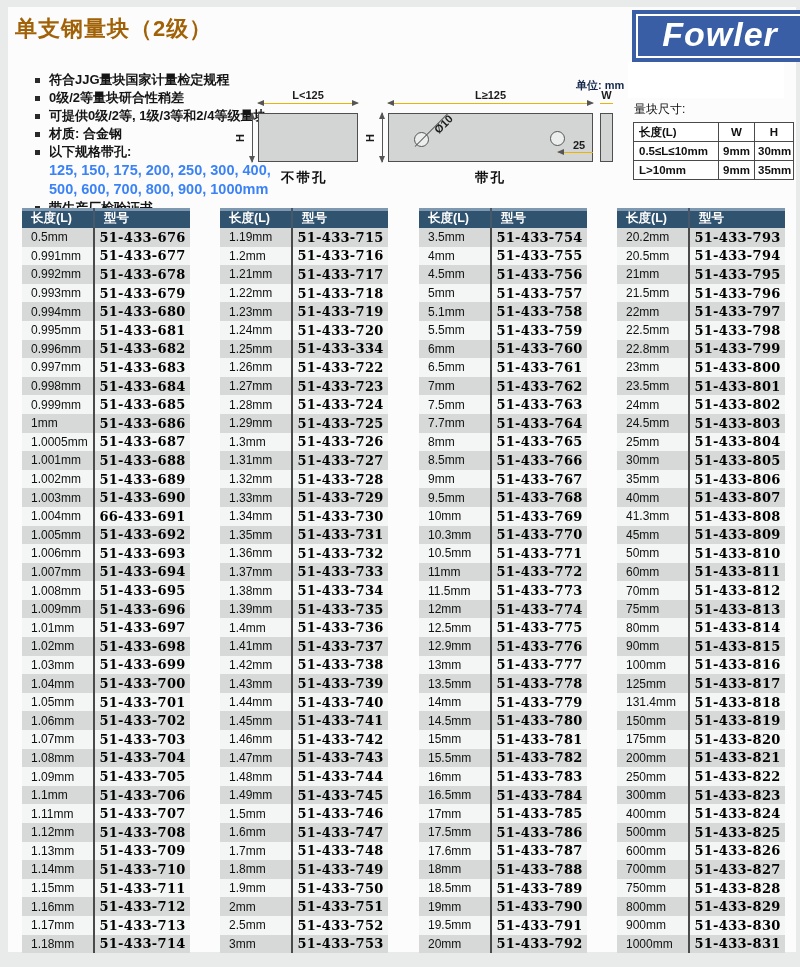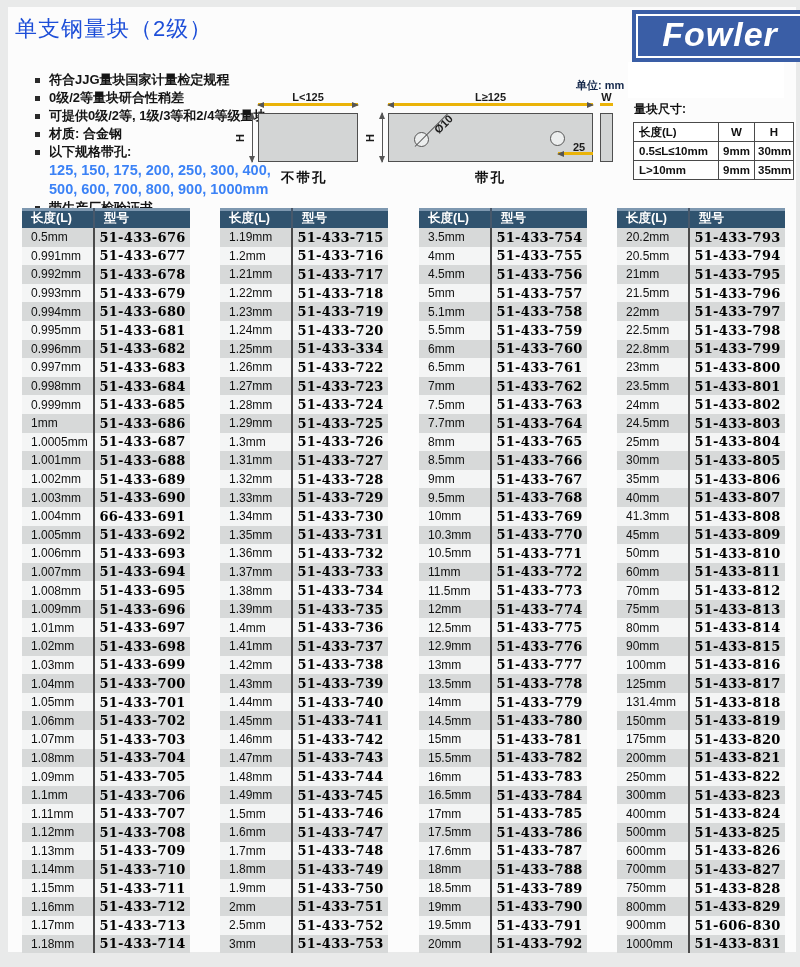--- a/index.html
+++ b/index.html
@@ -8,55 +8,55 @@
     background:#fcfcfc;
     font-family:"Liberation Sans","DejaVu Sans",sans-serif;
     color:#111;
   }
   .edge{position:absolute;background:#e9eaea;pointer-events:none}
   .edge.top{left:0;top:0;width:800px;height:7px}
   .edge.left{left:0;top:0;width:8px;height:967px}
   .edge.right{left:796px;top:0;width:4px;height:967px}
   .edge.bottom{left:0;top:952px;width:800px;height:15px}
 
-  .page-title{position:absolute;left:15px;top:14px;font-size:22px;font-weight:normal;letter-spacing:1px;color:#1d4ed8}
+  .page-title{position:absolute;left:15px;top:14px;font-size:22px;font-weight:bold;letter-spacing:1px;color:#a16207}
 
   
   .logo{position:absolute;left:632px;top:10px;width:176px;height:52px;background:#3a5ea6;display:flex;align-items:center;justify-content:center}
   .logo::before{content:"";position:absolute;left:4px;top:4px;right:4px;bottom:4px;border:2.5px solid #fff}
   .logo-text{position:relative;color:#fff;font-size:34px;font-weight:bold;font-style:italic;letter-spacing:1px;line-height:1;padding-bottom:4px}
   .logo-white{position:absolute;left:628px;top:62px;width:156px;height:36px;background:#fff}
 
   
   .features{position:absolute;left:22px;top:58px;margin:13px;padding:0;list-style:none;width:330px}
   .features li{position:relative;padding-left:14px;font-size:13px;font-weight:bold;line-height:18px;color:#141414}
   .features .bullet{position:absolute;left:0;top:7px;width:5px;height:5px;background:#2a2a2a}
   .features .subline{font-size:14.5px;font-weight:bold;line-height:19px;color:#3b82f6}
 
   .unit-note{position:absolute;left:576px;top:78px;font-size:11px;font-weight:bold;color:#15284b}
 
   
   .diagram{position:absolute;left:242px;top:92px;width:380px;height:104px}
   .blk{position:absolute;background:#d3d5d5;border:1px solid #4f4f4f;box-sizing:border-box}
-  .dim-h{position:absolute;height:0;border-top:3px solid #eab308}
+  .dim-h{position:absolute;height:0;border-top:1px solid #eab308}
   .dim-h .al{position:absolute;left:-1px;top:-4px;width:0;height:0;border-top:3.5px solid transparent;border-bottom:3.5px solid transparent;border-right:7px solid #555}
   .dim-h .ar{position:absolute;right:-1px;top:-4px;width:0;height:0;border-top:3.5px solid transparent;border-bottom:3.5px solid transparent;border-left:7px solid #555}
   .dim-h .dlabel{position:absolute;left:50%;transform:translateX(-50%);top:-15px;font-size:11px;font-weight:bold;color:#1c1c1c;white-space:nowrap}
   .dim-v{position:absolute;width:0;border-left:1px solid #555}
   .dim-v .au{position:absolute;left:-4px;top:-1px;width:0;height:0;border-left:3.5px solid transparent;border-right:3.5px solid transparent;border-bottom:7px solid #555}
   .dim-v .ad{position:absolute;left:-4px;bottom:-1px;width:0;height:0;border-left:3.5px solid transparent;border-right:3.5px solid transparent;border-top:7px solid #555}
   .dim-v .dlabel{position:absolute;left:-17px;top:50%;transform:translateY(-50%) rotate(-90deg);font-size:11px;font-weight:bold;color:#1c1c1c}
   .hole{position:absolute;width:15px;height:15px;border:1px solid #555;border-radius:50%;background:#eceeee;box-sizing:border-box}
   .leader{position:absolute;height:0;border-top:1px solid #555;transform-origin:left center;transform:rotate(-45deg)}
   .hole-label{position:absolute;font-size:11px;font-weight:bold;color:#1c1c1c;transform:rotate(-45deg)}
   .cap{position:absolute;font-size:13.5px;font-weight:bold;color:#101010;letter-spacing:2px}
 
   
   .size-sec{position:absolute;left:633px;top:101px;width:160px}
-  .size-title{font-size:12px;font-weight:bold;margin:0 0 4px 1px;color:#101010}
+  .size-title{font-size:12px;font-weight:normal;margin:0 0 4px 1px;color:#101010}
   table.size{border-collapse:collapse;background:#fff;width:160px;table-layout:fixed}
   table.size th,table.size td{border:1px solid #4a4a4a;font-size:11.5px;font-weight:bold;color:#101010;height:16px;padding:1px 3px;text-align:center}
   table.size th:first-child,table.size td:first-child{text-align:left;padding-left:5px}
   table.size col.c1{width:85px} table.size col.c2{width:36px} table.size col.c3{width:39px}
 
   
   #catalog-tables{position:absolute;left:0;top:208px;width:800px;height:748px}
   table.cat{position:absolute;top:0;width:168px;border-collapse:collapse;table-layout:fixed}
   table.cat:nth-of-type(1){left:22px}
   table.cat:nth-of-type(2){left:220px}
@@ -836,21 +836,21 @@
         <tr>
           <td class="len">750mm</td>
           <td class="mod">51-433-828</td>
         </tr>
         <tr>
           <td class="len">800mm</td>
           <td class="mod">51-433-829</td>
         </tr>
         <tr>
           <td class="len">900mm</td>
-          <td class="mod">51-606-830</td>
+          <td class="mod">51-433-830</td>
         </tr>
         <tr>
           <td class="len">1000mm</td>
           <td class="mod">51-433-831</td>
         </tr>
       </tbody>
     </table>
   </div>
 
 </body></html>

